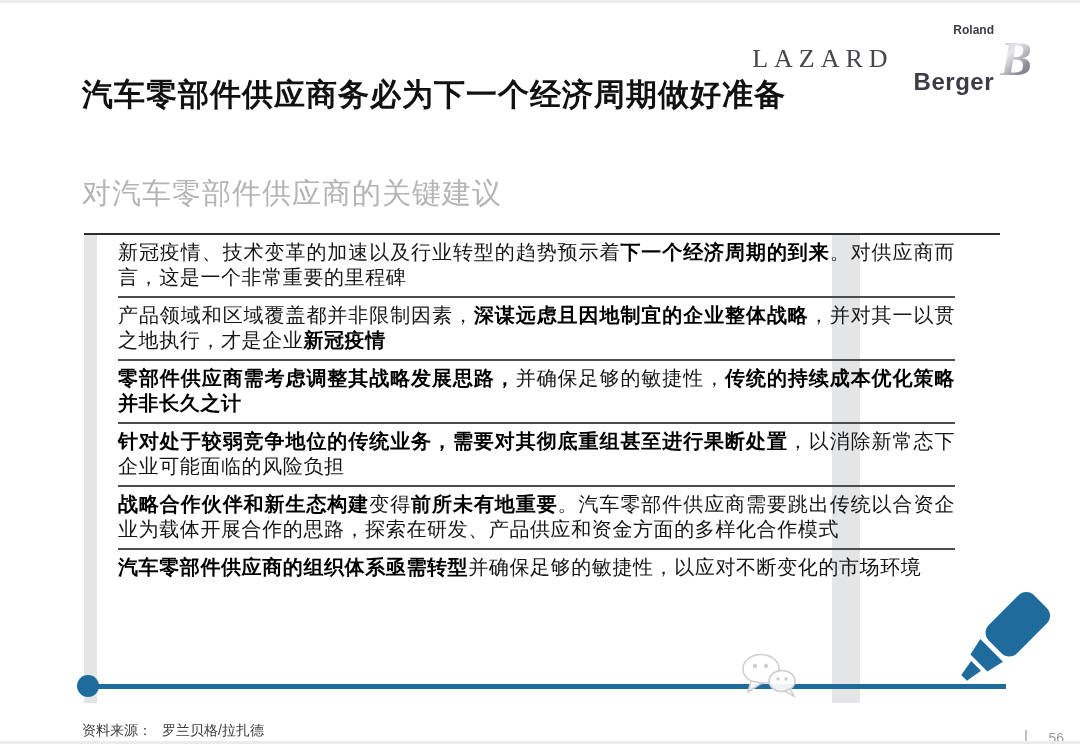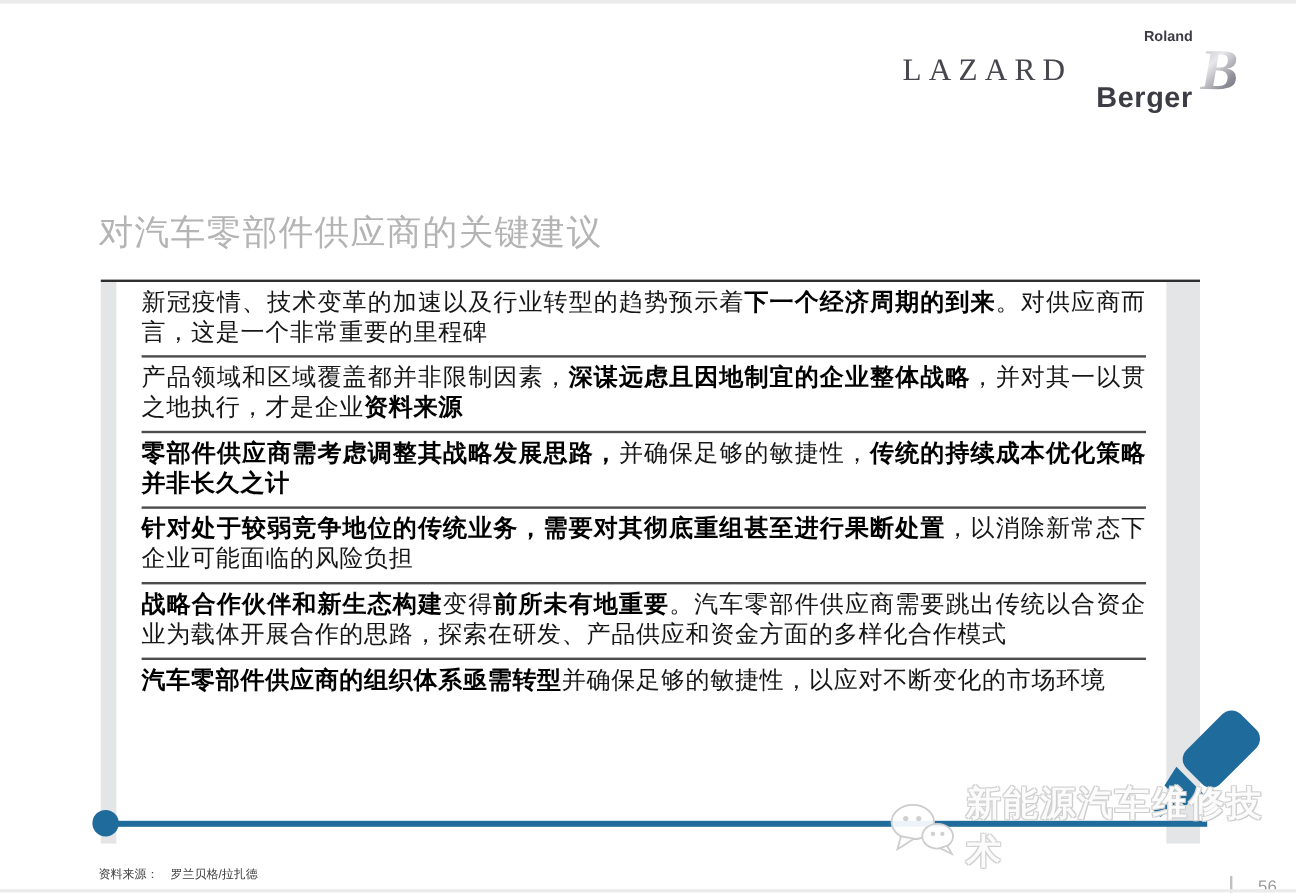--- a/index.html
+++ b/index.html
@@ -34,21 +34,21 @@
   .title {
     position:absolute; left:82px; top:74px; width:900px;
     font-size:31px; font-weight:700; color:#111111; letter-spacing:1px;
   }
   .subtitle {
     position:absolute; left:82px; top:174px; width:700px;
     font-size:29px; font-weight:400; color:#b4b4b4; letter-spacing:1px;
   }
 
   
-  .content { position:absolute; left:84px; top:233px; width:916px; height:470px; }
+  .content { position:absolute; left:84px; top:233px; width:776px; height:470px; }
   .content-topline { position:absolute; left:0; top:0; width:916px; height:2px; background:#2e2e2e; }
   .strip { position:absolute; top:2px; height:468px; background:#e3e5e7; }
   .strip-left  { left:0; width:13px; }
   .strip-right { right:0; width:28px; }
   .rows { position:absolute; left:34px; top:2px; width:837px; }
   .row {
     padding:5px 0 6px; font-size:20px; line-height:25px; color:#161616;
     letter-spacing:0.6px; text-align:justify; border-bottom:2px solid #4d4d4d;
   }
   .row:last-child { border-bottom:none; }
@@ -62,21 +62,21 @@
   
   .watermark { position:absolute; left:740px; top:650px; display:flex; align-items:center; gap:8px; }
   .wm-text {
     font-size:29px; font-weight:700; letter-spacing:2px;
     color:rgba(255,255,255,0.92);
     text-shadow:0 0 1px #c6c6c6, 1px 1px 0 #cfcfcf, -1px -1px 0 #d6d6d6, 1px -1px 0 #d6d6d6, -1px 1px 0 #d6d6d6;
     font-family:"Liberation Sans","DejaVu Sans",sans-serif;
   }
 
   
-  .source { position:absolute; left:82px; top:722px; font-size:10px; color:#3d3d3d; font-family:"Liberation Sans","DejaVu Sans",sans-serif; }
+  .source { position:absolute; left:82px; top:722px; font-size:14px; color:#3d3d3d; font-family:"Liberation Sans","DejaVu Sans",sans-serif; }
   .source .src-label { margin-right:10px; }
   .page { position:absolute; right:16px; top:730px; display:flex; align-items:flex-start; gap:21px; }
   .page-bar { width:2px; height:17px; background:#c0c0c0; }
   .page-num { font-size:14px; color:#9a9a9a; font-family:"Liberation Sans","DejaVu Sans",sans-serif; }
 </style>
 </head>
 <body>
 
 <div class="slide">
   <div class="edge-band edge-top"></div>
@@ -85,29 +85,30 @@
     <div class="lazard">LAZARD</div>
     <div class="rb">
       <div class="rb-text">
         <span class="rb-roland">Roland</span>
         <span class="rb-berger">Berger</span>
       </div>
       <div class="rb-mark">B</div>
     </div>
   </div>
 
+  <h1 class="title">汽车零部件供应商务必为下一个经济周期做好准备</h1>
   <h2 class="subtitle">对汽车零部件供应商的关键建议</h2>
 
   <div class="content">
     <div class="content-topline"></div>
     <div class="strip strip-left"></div>
     <div class="strip strip-right"></div>
     <div class="rows">
       <div class="row"><span>新冠疫情、技术变革的加速以及行业转型的趋势预示着</span><span class="b">下一个经济周期的到来</span><span>。对供应商而言，这是一个非常重要的里程碑</span></div>
-      <div class="row"><span>产品领域和区域覆盖都并非限制因素，</span><span class="b">深谋远虑且因地制宜的企业整体战略</span><span>，并对其一以贯之地执行，才是企业</span><span class="b">资料来源</span></div>
+      <div class="row"><span>产品领域和区域覆盖都并非限制因素，</span><span class="b">深谋远虑且因地制宜的企业整体战略</span><span>，并对其一以贯之地执行，才是企业</span><span class="b">新冠疫情</span></div>
       <div class="row"><span class="b">零部件供应商需考虑调整其战略发展思路，</span><span>并确保足够的敏捷性，</span><span class="b">传统的持续成本优化策略并非长久之计</span></div>
       <div class="row"><span class="b">针对处于较弱竞争地位的传统业务，需要对其彻底重组甚至进行果断处置</span><span>，以消除新常态下企业可能面临的风险负担</span></div>
       <div class="row"><span class="b">战略合作伙伴和新生态构建</span><span>变得</span><span class="b">前所未有地重要</span><span>。汽车零部件供应商需要跳出传统以合资企业为载体开展合作的思路，探索在研发、产品供应和资金方面的多样化合作模式</span></div>
       <div class="row"><span class="b">汽车零部件供应商的组织体系亟需转型</span><span>并确保足够的敏捷性，以应对不断变化的市场环境</span></div>
     </div>
   </div>
 
   <div class="blue-line"></div>
   <div class="blue-dot"></div>
   <div class="marker-wrap">
@@ -128,21 +129,20 @@
         <ellipse cx="42" cy="31" rx="13" ry="10.5"></ellipse>
         <polygon points="50,39 54,46 44,41"></polygon>
       </g>
       <g fill="#cfcfcf">
         <circle cx="15" cy="16" r="2.2"></circle>
         <circle cx="26" cy="16" r="2.2"></circle>
         <circle cx="38" cy="29" r="1.8"></circle>
         <circle cx="46" cy="29" r="1.8"></circle>
       </g>
     </svg>
-    <span class="wm-text">新能源汽车维修技术</span>
   </div>
 
   <div class="source">
     <span class="src-label">资料来源：</span><span>罗兰贝格/拉扎德</span>
   </div>
   <div class="page">
     <div class="page-bar"></div>
     <div class="page-num">56</div>
   </div>
 

